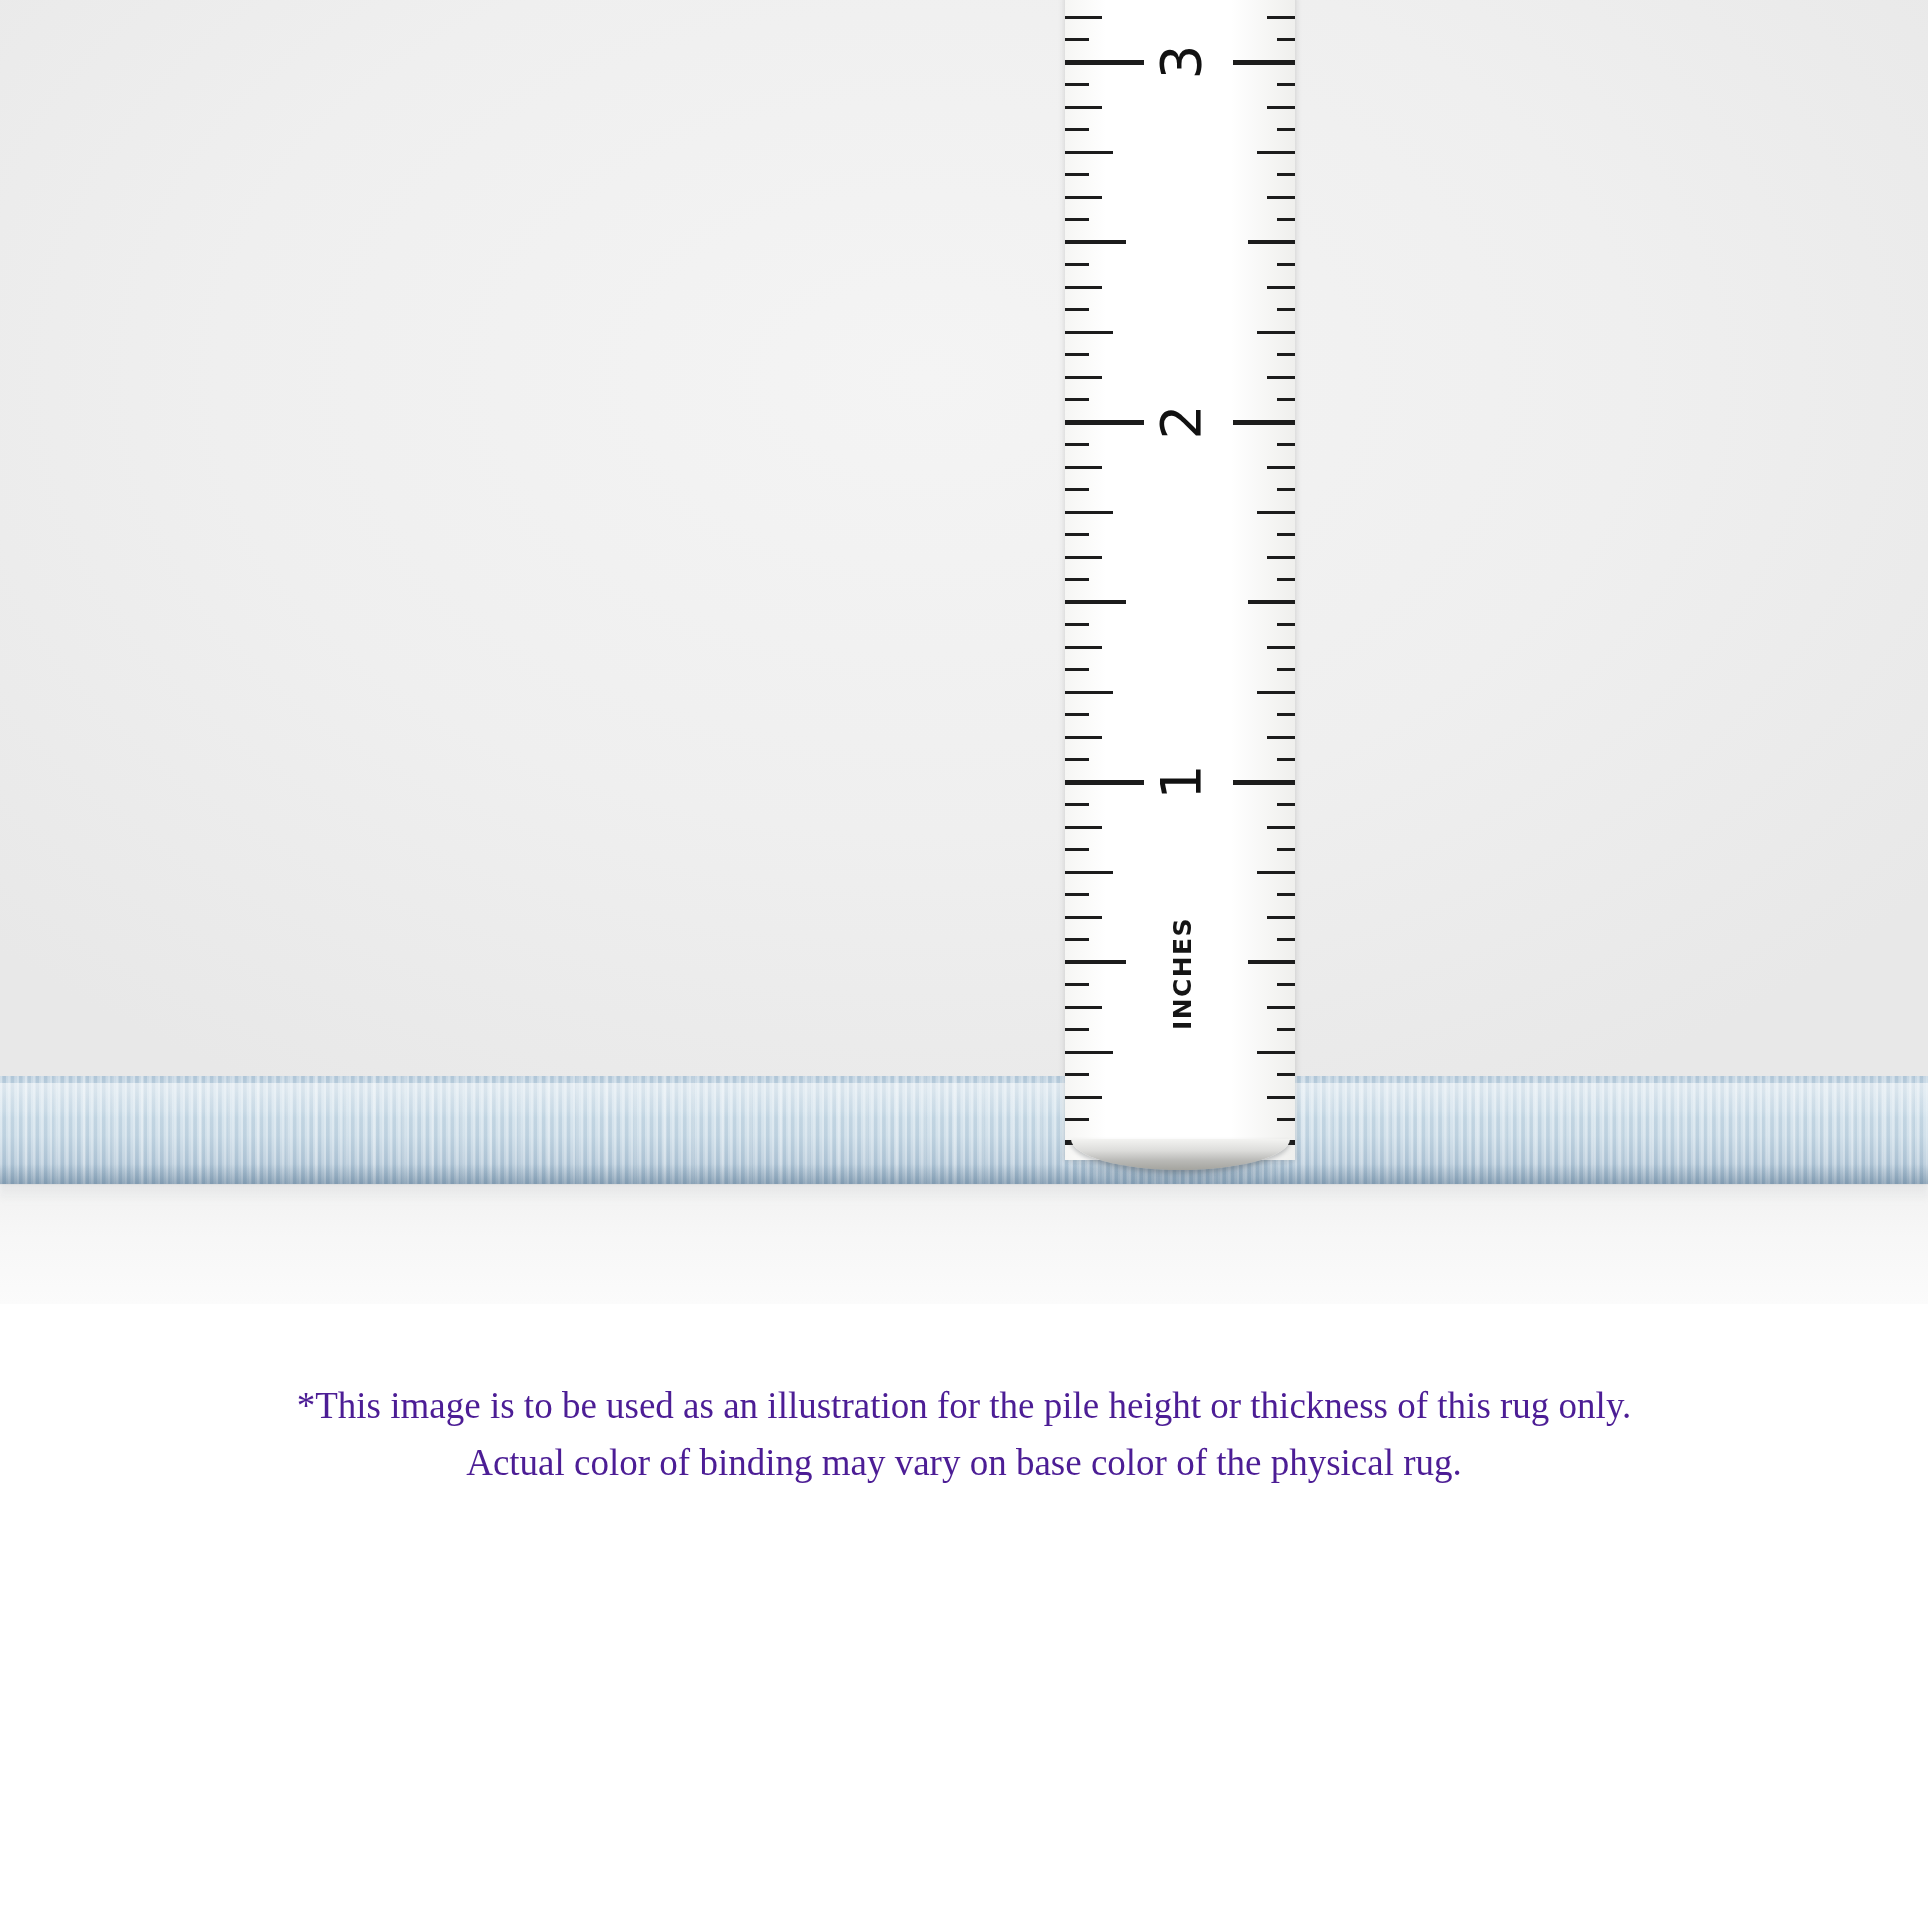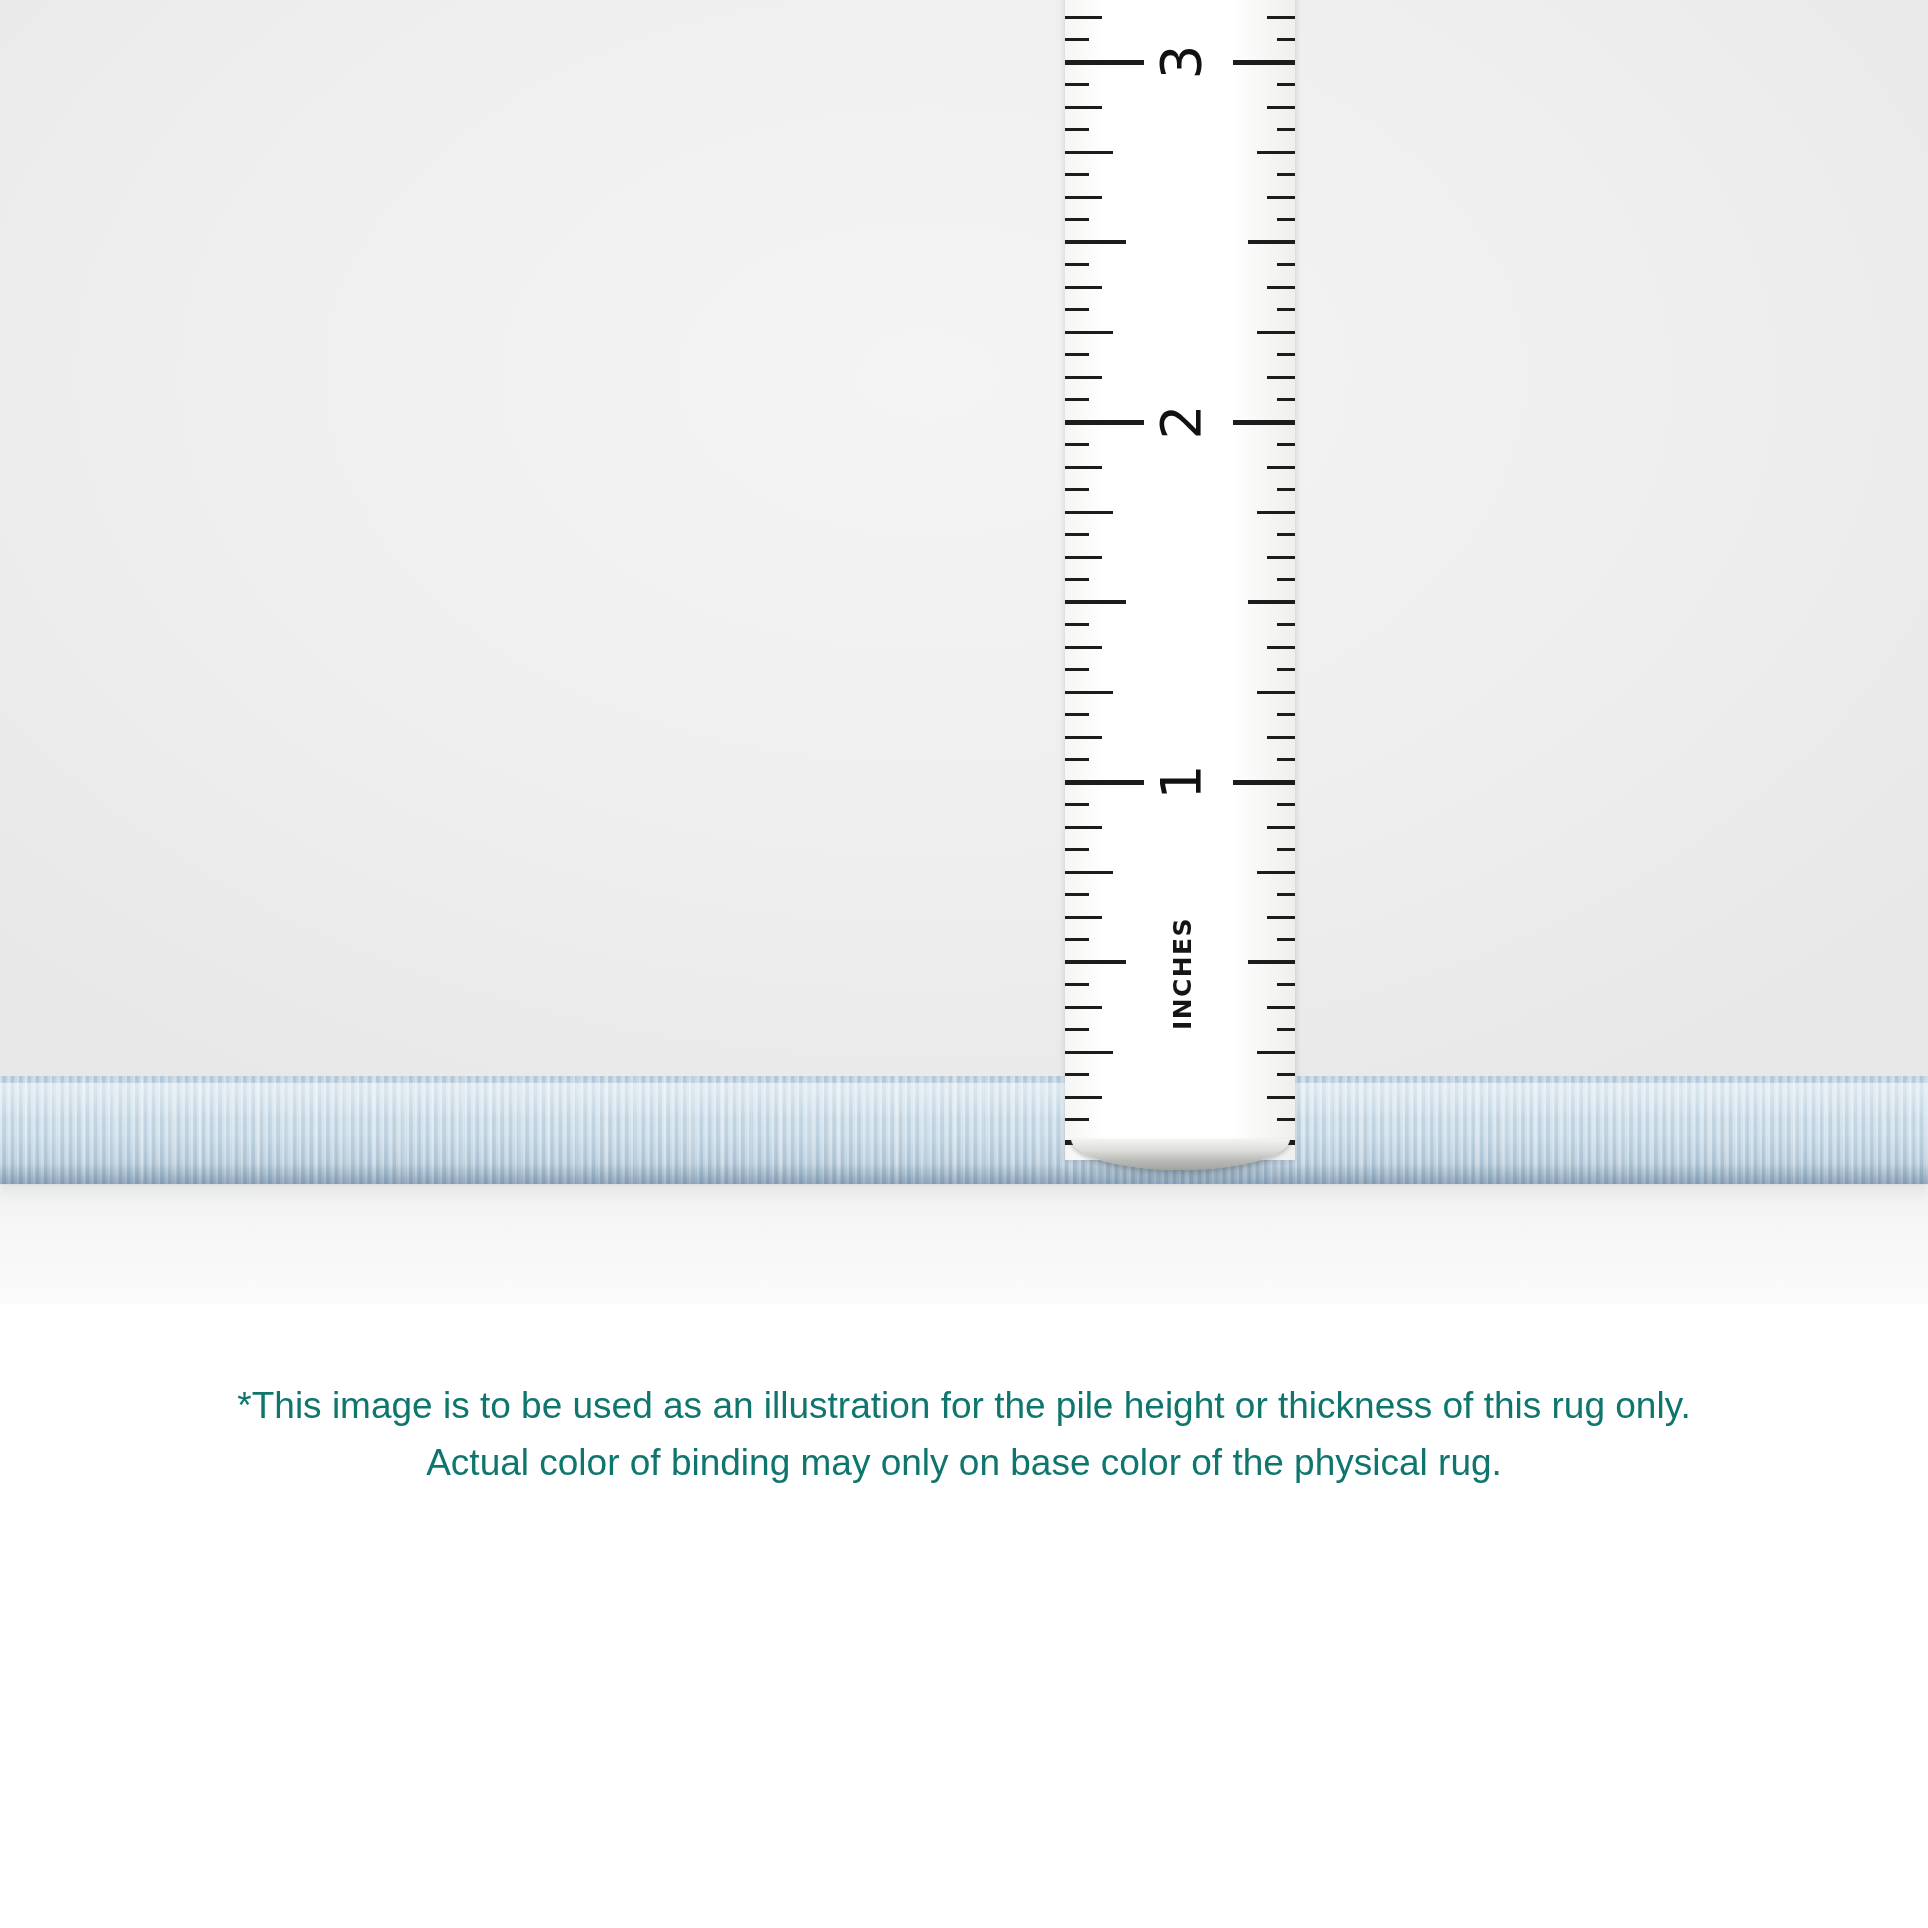--- a/index.html
+++ b/index.html
@@ -194,24 +194,24 @@
     filter: blur(1.8px);
   }
 
   
   .caption {
     position: absolute;
     left: 0;
     top: 1377px;
     width: 1928px;
     text-align: center;
-    font-family: Liberation Sans, sans-serif;
+    font-family: Liberation Serif, serif;
     font-size: 37px;
     line-height: 1.55;
-    color: #0f766e;
+    color: #4c1d95;
   }
   .caption .line { display: block; }
 </style>
 </head>
 <body>
 
 <div class="scene">
 
   <div class="photo">
     <div class="wall"></div>
@@ -337,17 +337,17 @@
           <div class="num" style="top: 35px; left: 88px; width: 55px; height: 62px; line-height: 62px; text-align: center;">3</div>
           <div class="unit-label" style="top: 962px; left: 53px; width: 129px; height: 31px; line-height: 31px; text-align: center;">INCHES</div>
         </div>
     </div>
 
     <div class="ruler-tip"></div>
   </div>
 
   <div class="caption">
     <span class="line">*This image is to be used as an illustration for the pile height or thickness of this rug only.</span>
-    <span class="line">Actual color of binding may only on base color of the physical rug.</span>
+    <span class="line">Actual color of binding may vary on base color of the physical rug.</span>
   </div>
 
 </div>
 
 
 </body></html>

